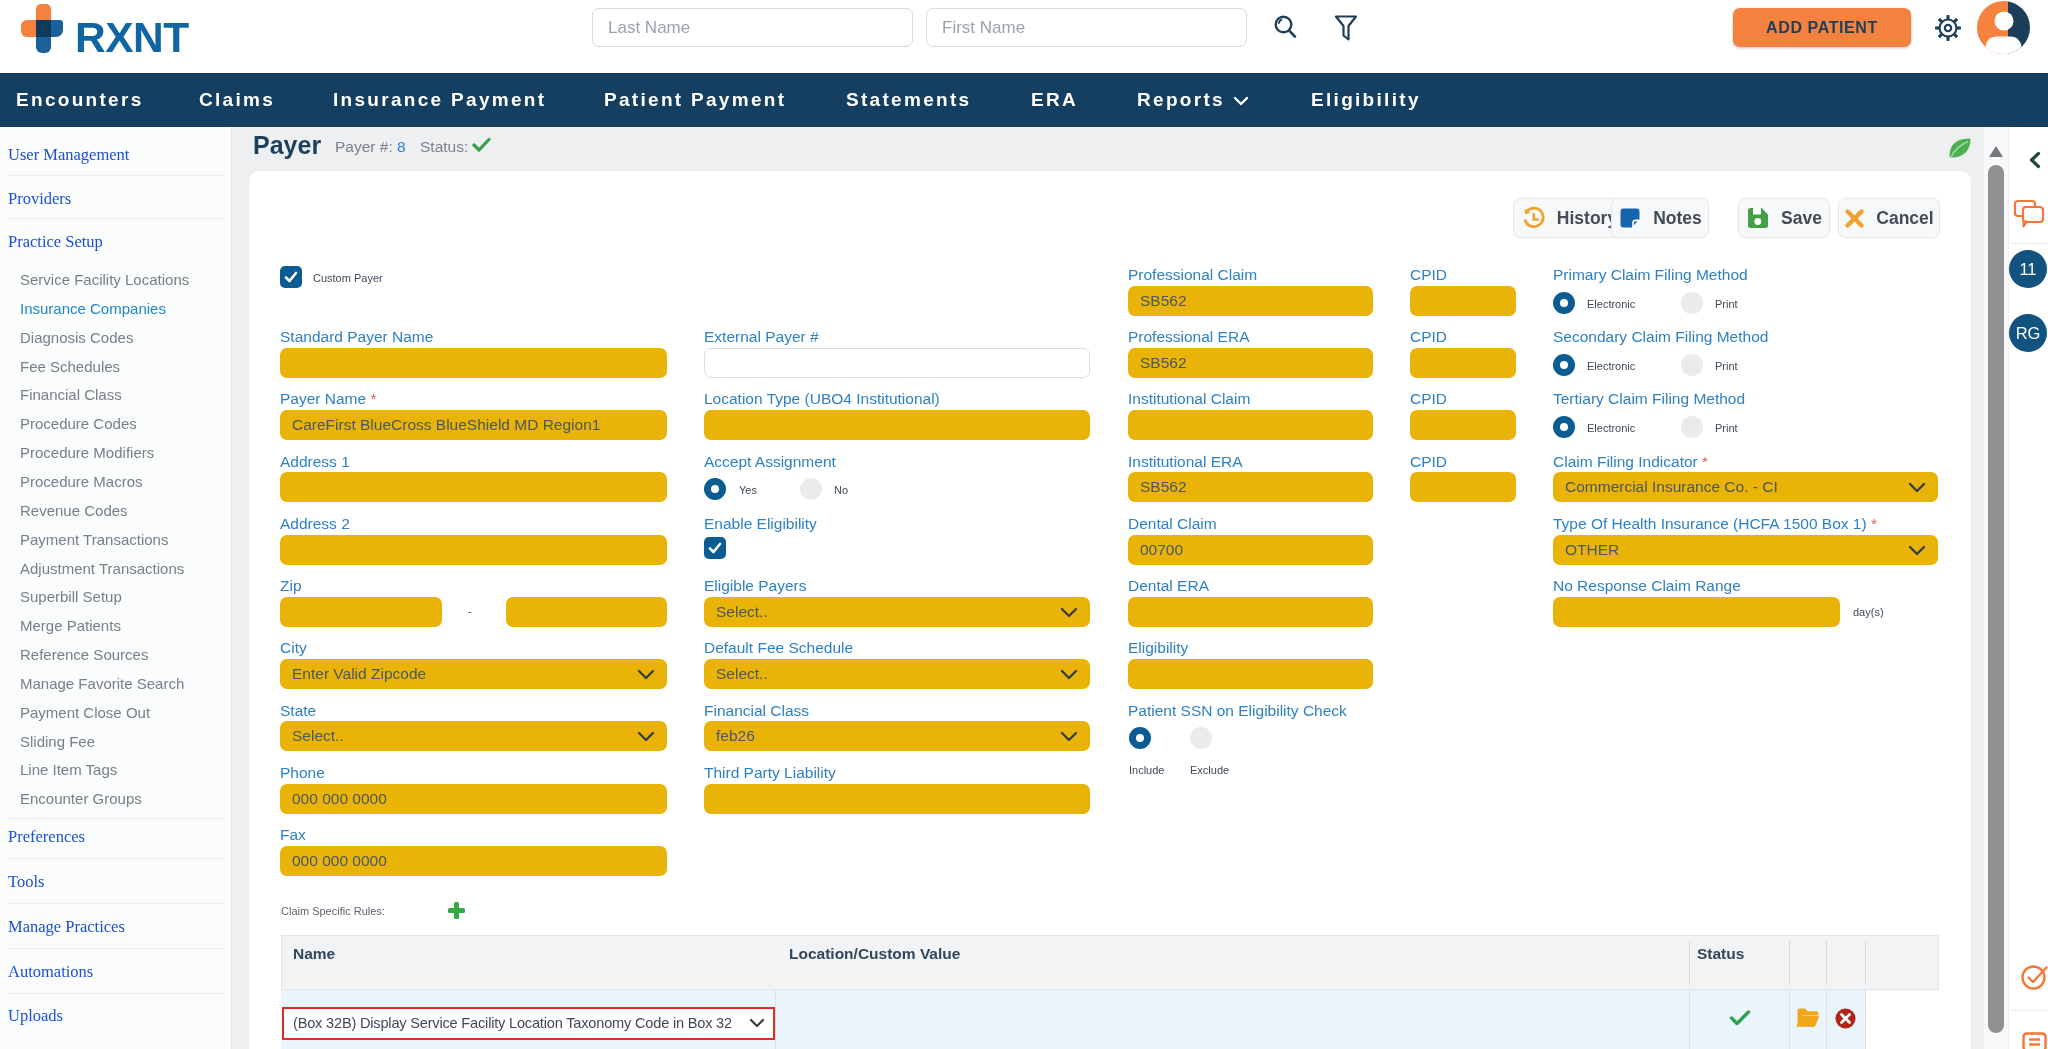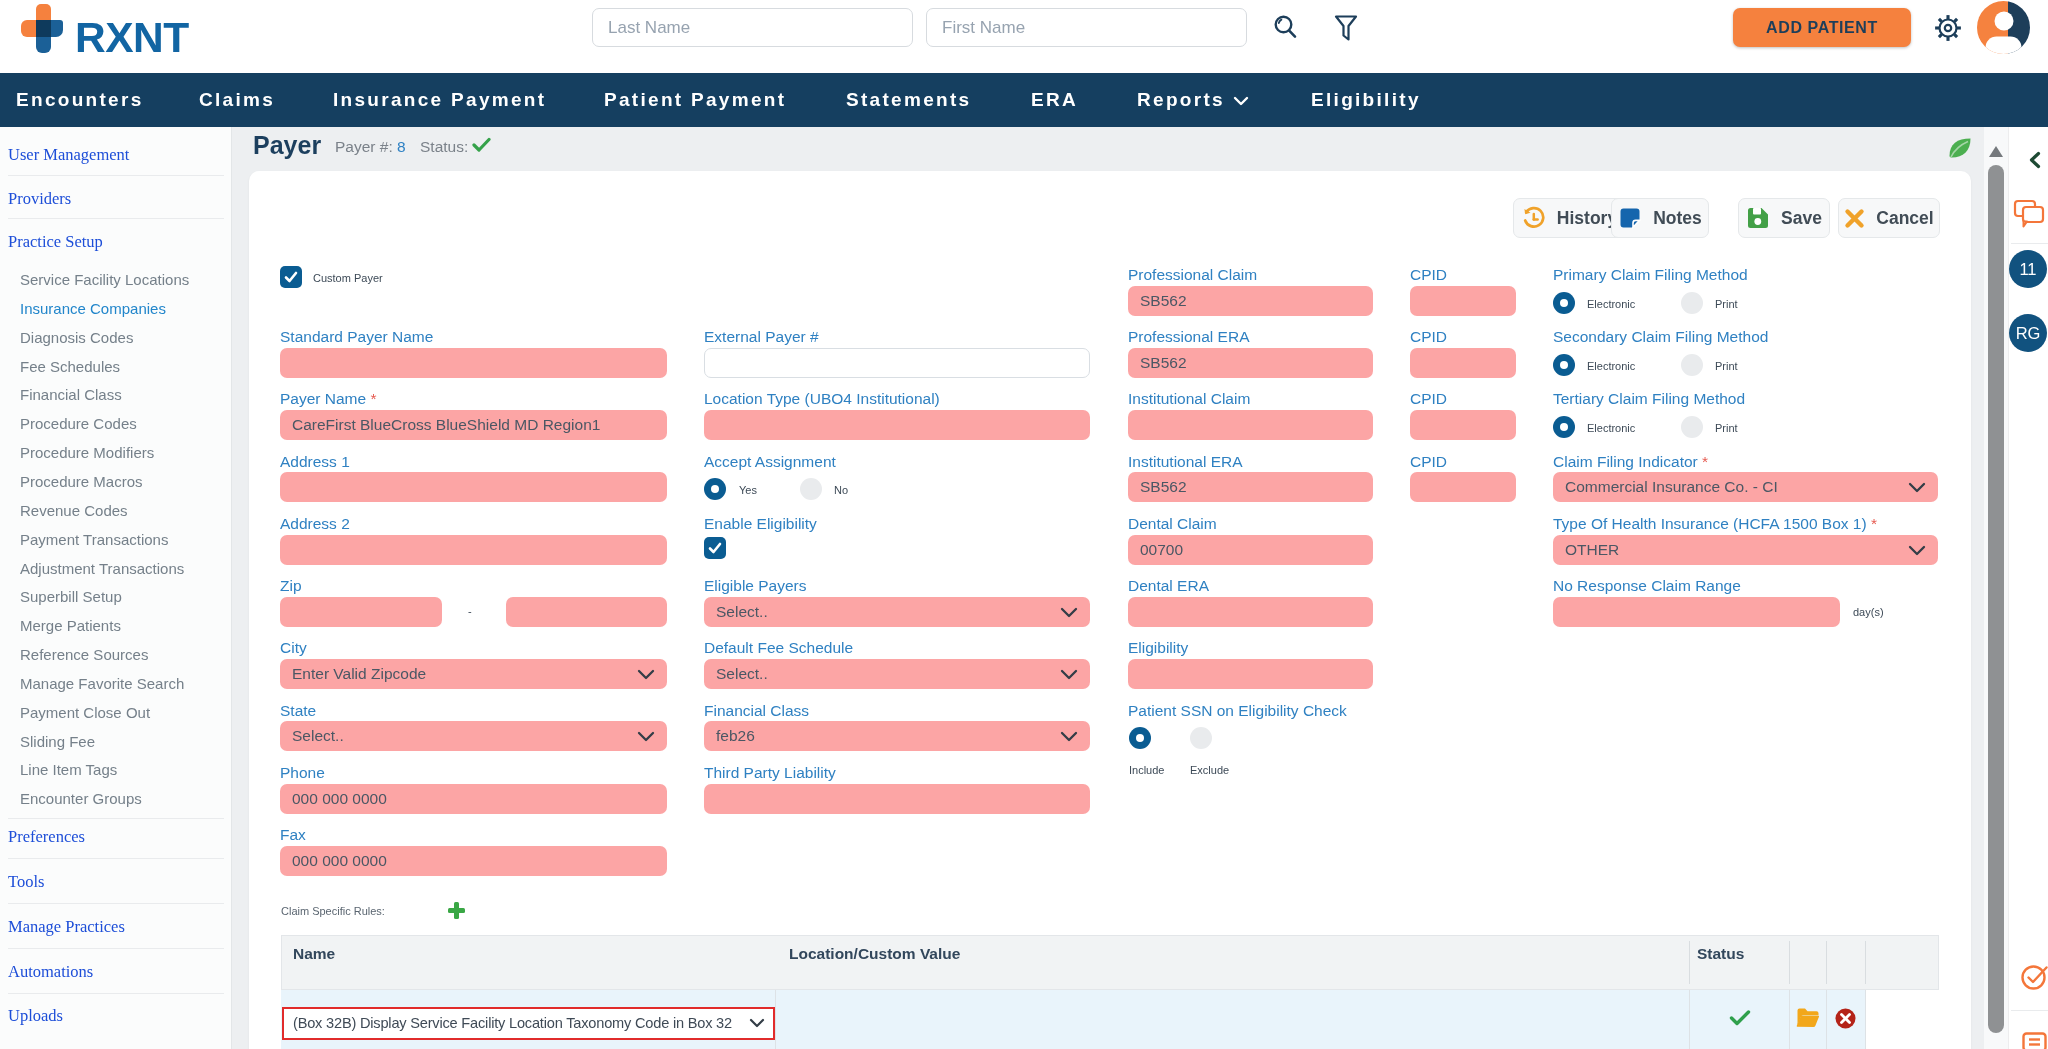--- a/index.html
+++ b/index.html
@@ -10,21 +10,21 @@
   font-weight:700;letter-spacing:2.3px;white-space:nowrap;}
 #sidebar{left:0;top:127px;width:231px;height:922px;background:#fbfcfc;border-right:1px solid #e3e6e8;}
 .sit{position:absolute;left:8px;font-size:16.5px;color:#1d4ed8;white-space:nowrap;line-height:18px;font-family:Liberation Serif, serif;}
 .sub{position:absolute;left:20px;font-size:15px;color:#75808a;white-space:nowrap;line-height:17px;}
 .sdiv{position:absolute;left:8px;width:216px;height:1px;background:#e9ebed;}
 #content{left:232px;top:127px;width:1752px;height:922px;background:#edeff1;}
 #card{position:absolute;left:17px;top:44px;width:1722px;height:878px;background:#fff;
   border-radius:10px 10px 0 0;box-shadow:0 1px 3px rgba(0,0,0,.05);}
 .lb{position:absolute;font-size:15.5px;color:#2f81c2;line-height:17px;white-space:nowrap;}
 .st{color:#e65a50;}
-.in{position:absolute;height:30px;background:#fca5a5;border-radius:7px;font-size:15.5px;
+.in{position:absolute;height:30px;background:#eab308;border-radius:7px;font-size:15.5px;
   color:#4b5764;line-height:30px;padding-left:12px;box-sizing:border-box;white-space:nowrap;overflow:hidden;}
 .inw{background:#fff;border:1px solid #d9dee3;}
 .chev{position:absolute;}
 .rlb{position:absolute;font-size:11px;color:#3d4a57;line-height:17px;white-space:nowrap;}
 .rd{position:absolute;width:22px;height:22px;border-radius:50%;background:#0a5c92;}
 .rd::after{content:"";position:absolute;left:7px;top:7px;width:8px;height:8px;border-radius:50%;background:#fff;}
 .rdu{position:absolute;width:22px;height:22px;border-radius:50%;background:#e9ebed;}
 .ckb{position:absolute;width:22px;height:22px;border-radius:5px;background:#0a5c92;}
 .btn{position:absolute;top:27px;height:40px;background:#f7f8f9;border:1px solid #e5e8ea;
   border-radius:7px;box-sizing:border-box;display:flex;align-items:center;justify-content:center;

